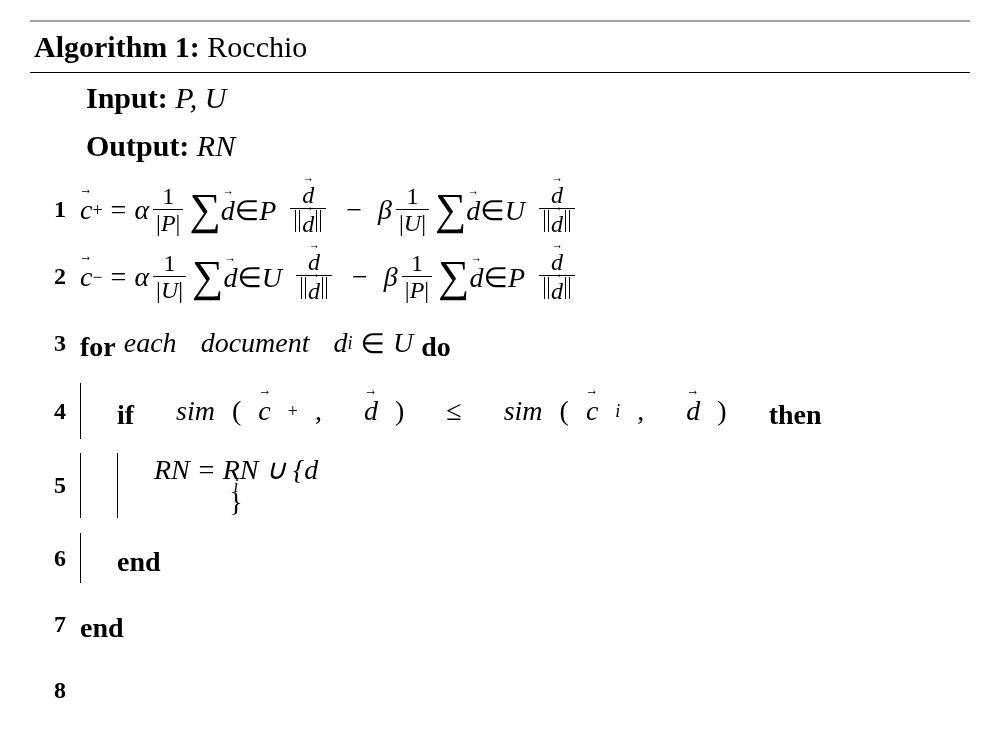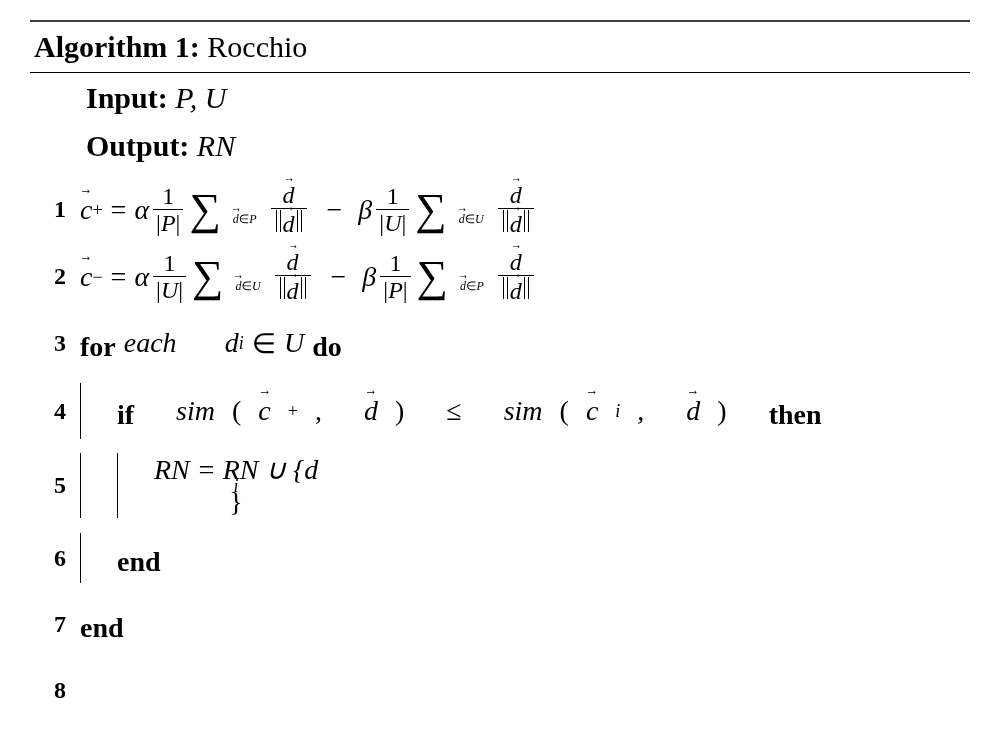--- a/index.html
+++ b/index.html
@@ -6,21 +6,21 @@
     margin: 0;
     padding: 20px 30px;
     font-family: "Times New Roman", Times, serif;
     font-size: 28px;
     color: #000;
     background: #fff;
     width: 1000px;
     box-sizing: border-box;
   }
   .header {
-    border-top: 2px solid #404040;
+    border-top: 2px solid #a3a3a3;
     border-bottom: 1.5px solid #000;
     padding: 8px 4px;
     font-size: 30px;
   }
   .header .label { font-weight: bold; }
   .io {
     padding: 8px 4px 6px 56px;
     font-size: 30px;
   }
   .io .label { font-weight: bold; }
@@ -62,21 +62,21 @@
   .frac .num { padding: 0 3px 1px 3px; }
   .frac .den { border-top: 1.5px solid #000; padding: 1px 3px 0 3px; }
 
   .sigma {
     display: inline-flex;
     align-items: flex-end;
     margin: 0 2px;
     vertical-align: middle;
   }
   .sigma .sym { font-size: 44px; line-height: 0.8; }
-  .sigma .ssub { font-size: 12px; margin-left: 12px; margin-bottom: 0px; font-family: Liberation Serif, serif; }
+  .sigma .ssub { font-size: 28px; margin-left: 0; margin-bottom: 0px; font-family: Liberation Serif, serif; }
   .dbar {
     display: inline-block;
     border-left: 1.2px solid #000;
     border-right: 1.2px solid #000;
     width: 3px;
     height: 26px;
     margin: 0 2px;
   }
   .dbar.small { height: 22px; width:3px;}
 
@@ -193,20 +193,21 @@
   </div>
 </div>
 
 <div class="line">
   <div class="lnum">3</div>
   <div class="content">
     <span class="bold">for</span>
         <span class="gap"></span>
     <span class="ital">each</span>
         <span class="gap3"></span>
+    <span class="ital">document</span>
         <span class="gap3"></span>
     <span class="ital">d</span>
         <span class="sub">i</span>
     <span class="gap"></span>
         <span>∈</span>
         <span class="gap"></span>
     <span class="ital">U</span>
         <span class="gap"></span>
     <span class="bold">do</span>
   </div>

